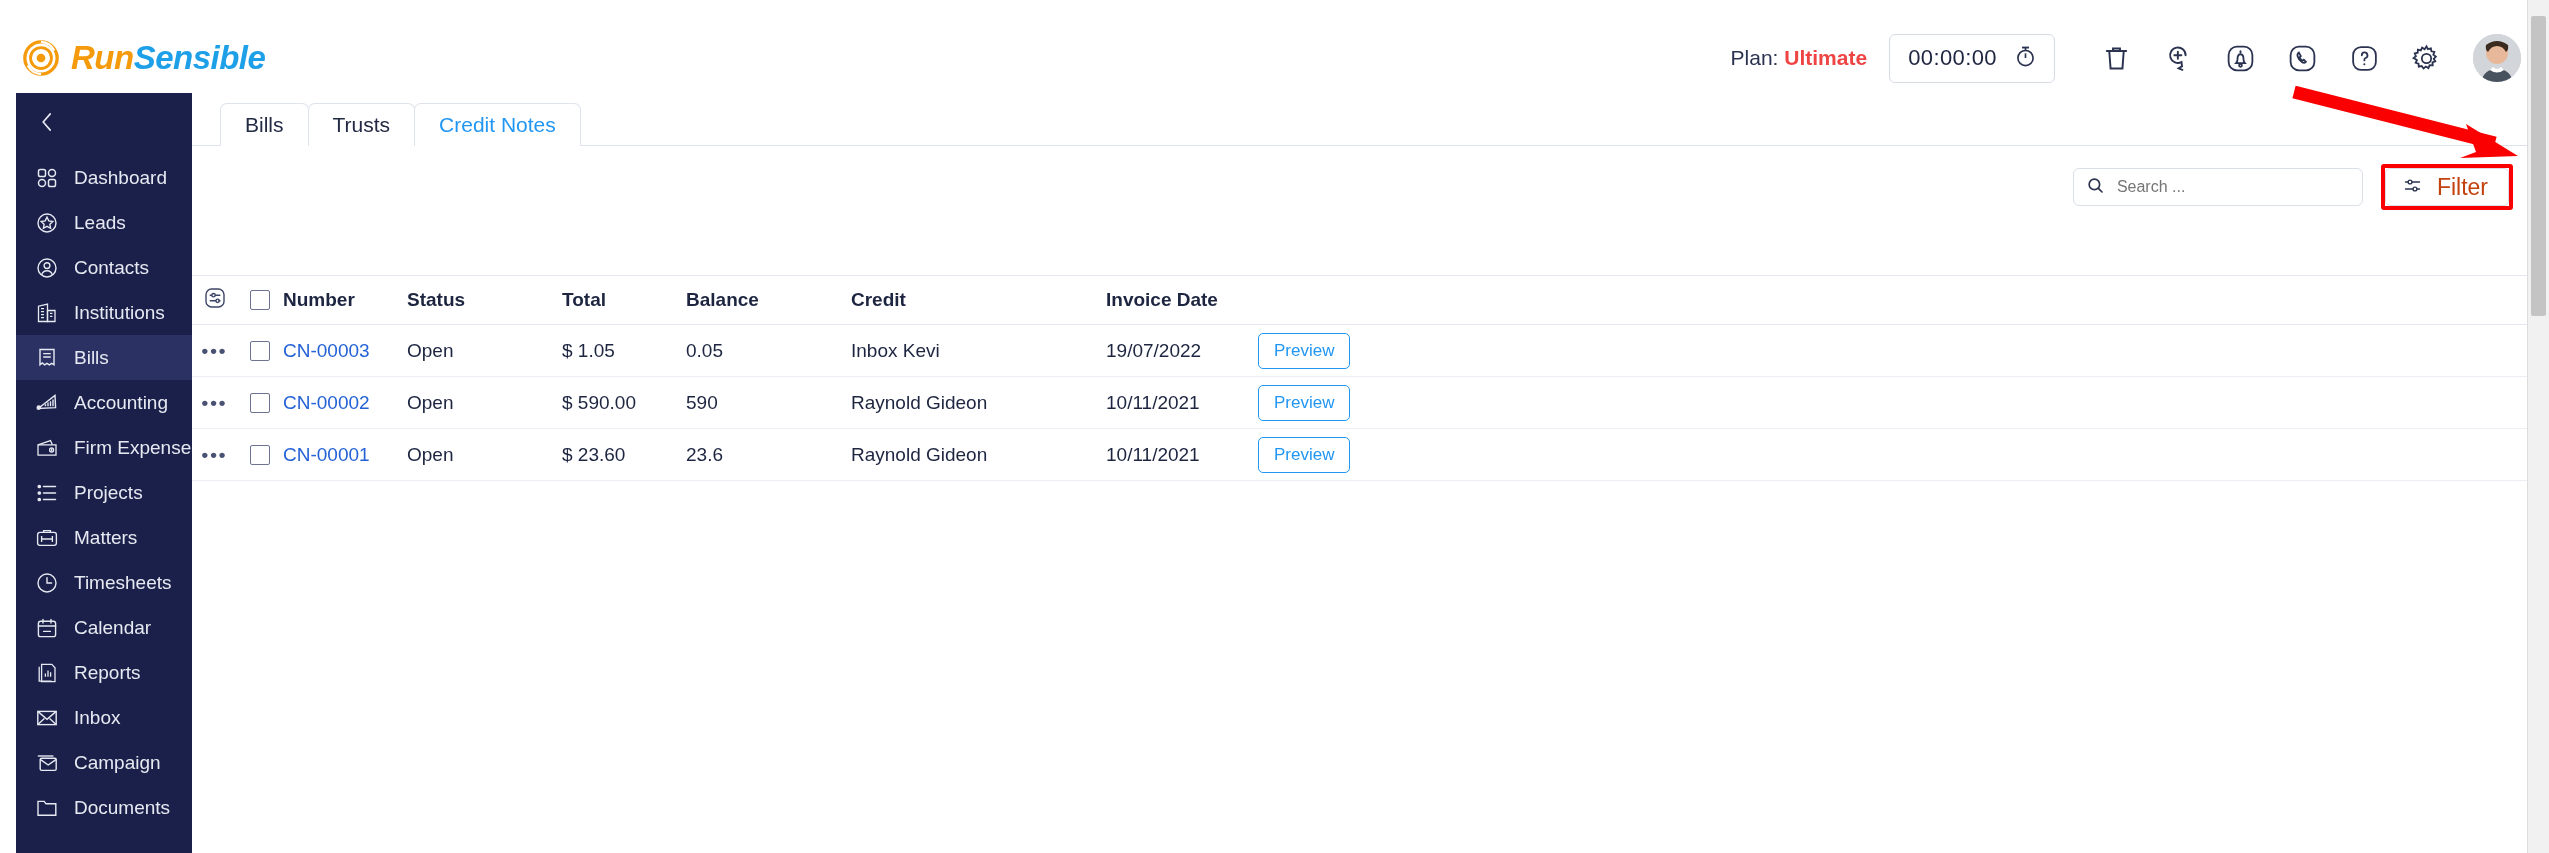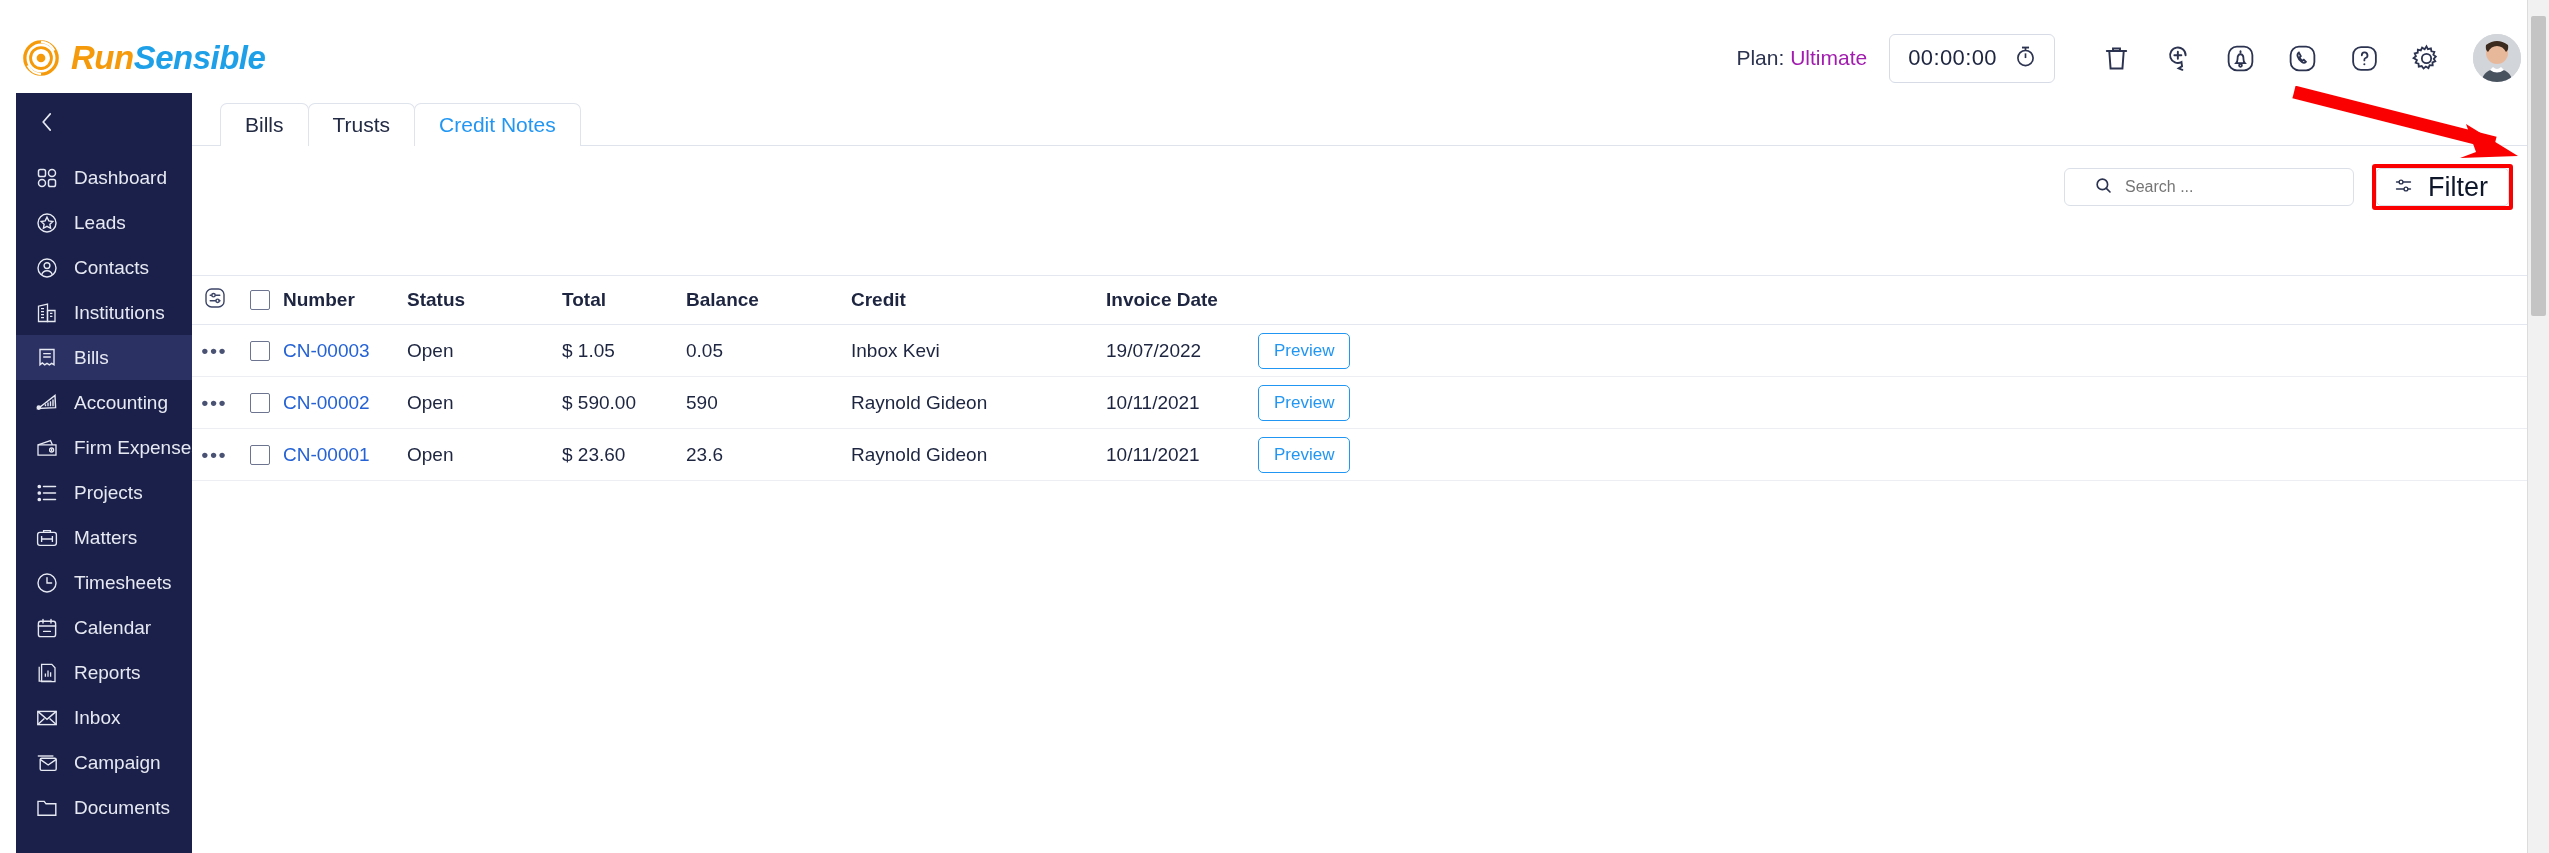--- a/index.html
+++ b/index.html
@@ -21,21 +21,21 @@
   .logo-mark { width: 38px; height: 38px; flex: 0 0 38px; }
   .logo-text { font-size: 33px; font-weight: bold; font-style: italic; letter-spacing: -0.5px; }
   .logo-run { color: #F59B0B; }
   .logo-sensible { color: #1EA0E8; }
 
   .topbar-right {
     margin-left: auto; display: flex; align-items: center; gap: 0px;
     padding-right: 28px;
   }
   .plan-label { font-size: 21px; color: #2b3350; margin-right: 22px; white-space: nowrap; }
-  .plan-label b { font-weight: normal; color: #a21caf; }
+  .plan-label b { font-weight: bold; color: #ef4444; }
   .timer-box {
     display: flex; align-items: center; gap: 16px;
     border: 1px solid #d7dbe6; border-radius: 6px;
     padding: 9px 16px 9px 18px; margin-right: 30px;
   }
   .timer-val { font-size: 22px; color: #1d2540; letter-spacing: 0.4px; }
   .ico-btn {
     width: 62px; height: 62px; display: flex; align-items: center; justify-content: center;
     cursor: pointer;
   }
@@ -78,36 +78,36 @@
   }
   .tab.active { color: #2196f3; }
 
   .toolbar {
     height: 82px; display: flex; align-items: center; justify-content: flex-end;
     padding-right: 36px; gap: 0;
   }
   .search-box {
     display: flex; align-items: center; gap: 12px;
     width: 290px; height: 38px; border: 1px solid #dbdfe8; border-radius: 6px;
-    padding: 0 29px; background: #fff;
+    padding: 0 12px; background: #fff;
   }
   .search-input {
     border: none; outline: none; font-size: 16px; color: #8c93a6;
     font-family: "Liberation Sans", sans-serif; width: 100%; background: transparent;
   }
   .filter-highlight {
     border: 4px solid #fb0000; border-radius: 3px; margin-left: 18px;
     padding: 0; display: inline-flex;
   }
   .filter-btn {
     display: flex; align-items: center; gap: 14px;
     height: 38px; border: 1px solid #dbdfe8; border-radius: 5px; background: #fff;
     padding: 0 20px 0 16px; cursor: pointer;
   }
-  .filter-label { font-size: 27px; color: #0f172a; }
+  .filter-label { font-size: 23px; color: #c2410c; }
 
   
   .arrow-annot { position: absolute; pointer-events: none; }
 
   
   .table { width: 100%; }
   .thead {
     display: flex; align-items: center; height: 50px;
     border-top: 1px solid #e4e7ef; border-bottom: 1px solid #e4e7ef;
     font-size: 19px; color: #1d2540; font-weight: bold; margin-top: 47px;

